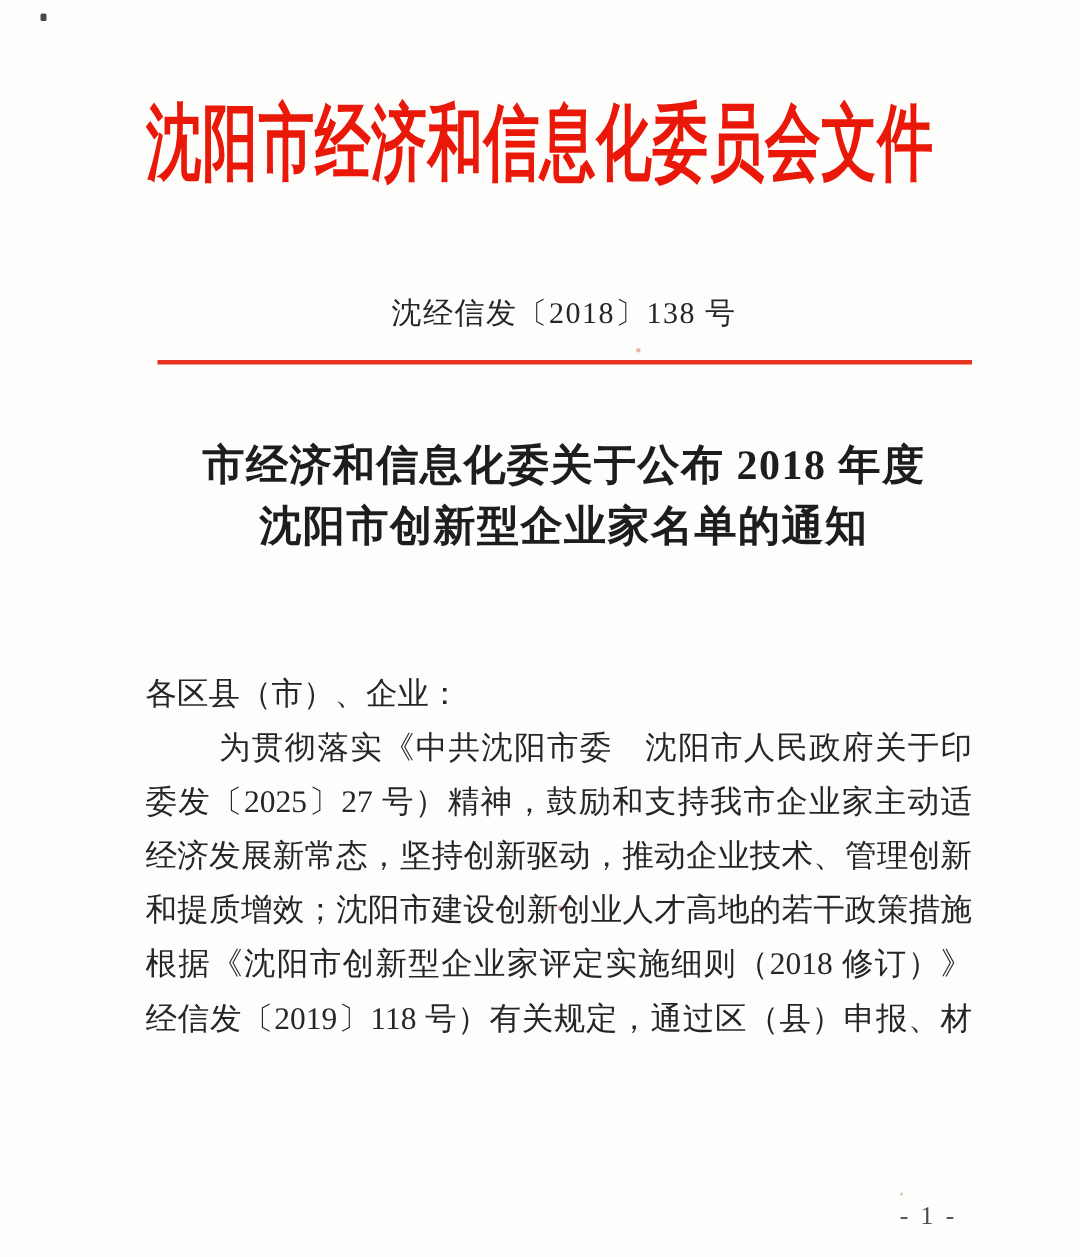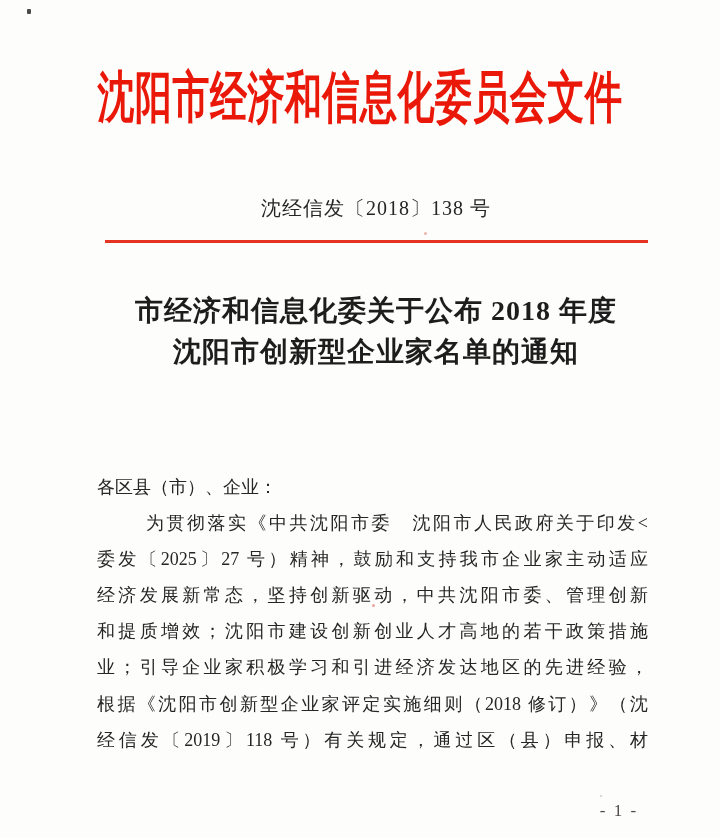--- a/index.html
+++ b/index.html
@@ -56,23 +56,23 @@
     text-align:center;
     font-weight:bold;
     font-size:28px;
     line-height:41px;
     letter-spacing:1px;
     color:#1d1d1d;
     white-space:nowrap;
   }
   .bodytext{
     position:absolute;
-    top:469px; left:97px;
+    top:444px; left:97px;
     width:551px;
-    font-size:18px;
+    font-size:21px;
     line-height:36.1px;
     color:var(--ink);
   }
   .salutation{
     text-align:left;
     white-space:nowrap;
   }
   .bline{
     text-align:justify;
     text-align-last:justify;
@@ -119,22 +119,21 @@
 
   <div class="subject">
     <div>市经济和信息化委关于公布 2018 年度</div>
     <div>沈阳市创新型企业家名单的通知</div>
   </div>
 
   <div class="bodytext">
     <div class="salutation">各区县（市）、企业：</div>
     <div class="bline indent">为贯彻落实《中共沈阳市委　沈阳市人民政府关于印发&lt;</div>
     <div class="bline">委发〔2025〕27 号）精神，鼓励和支持我市企业家主动适应</div>
-    <div class="bline">经济发展新常态，坚持创新驱动，中共沈阳市委、管理创新</div>
+    <div class="bline">经济发展新常态，坚持创新驱动，推动企业技术、管理创新</div>
     <div class="bline">和提质增效；沈阳市建设创新创业人才高地的若干政策措施</div>
-    <div class="bline">业；引导企业家积极学习和引进经济发达地区的先进经验，</div>
     <div class="bline">根据《沈阳市创新型企业家评定实施细则（2018 修订）》（沈</div>
     <div class="bline">经信发〔2019〕118 号）有关规定，通过区（县）申报、材</div>
   </div>
 
   <div class="pagenum">- 1 -</div>
 
 </div>
 
 </body></html>

